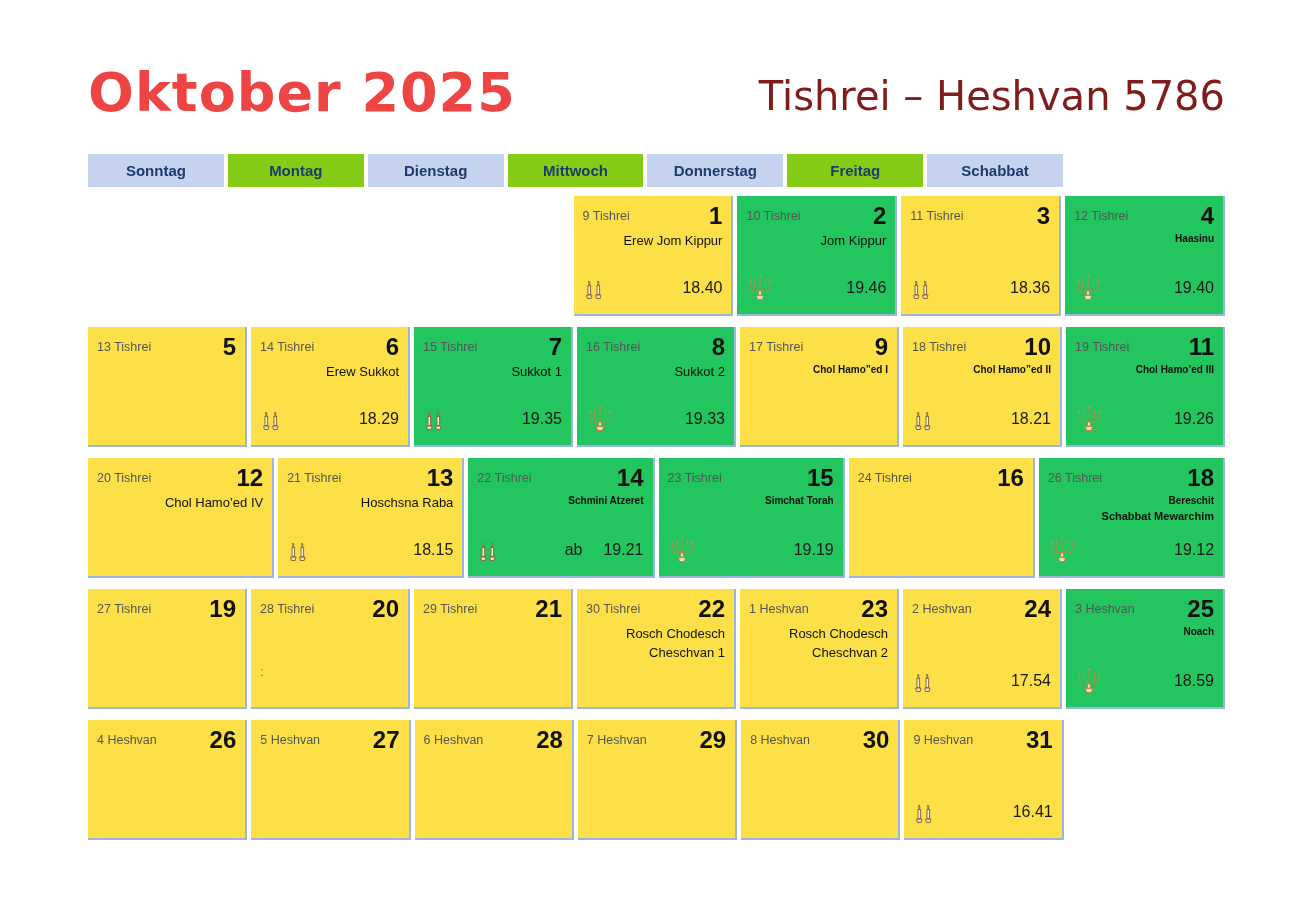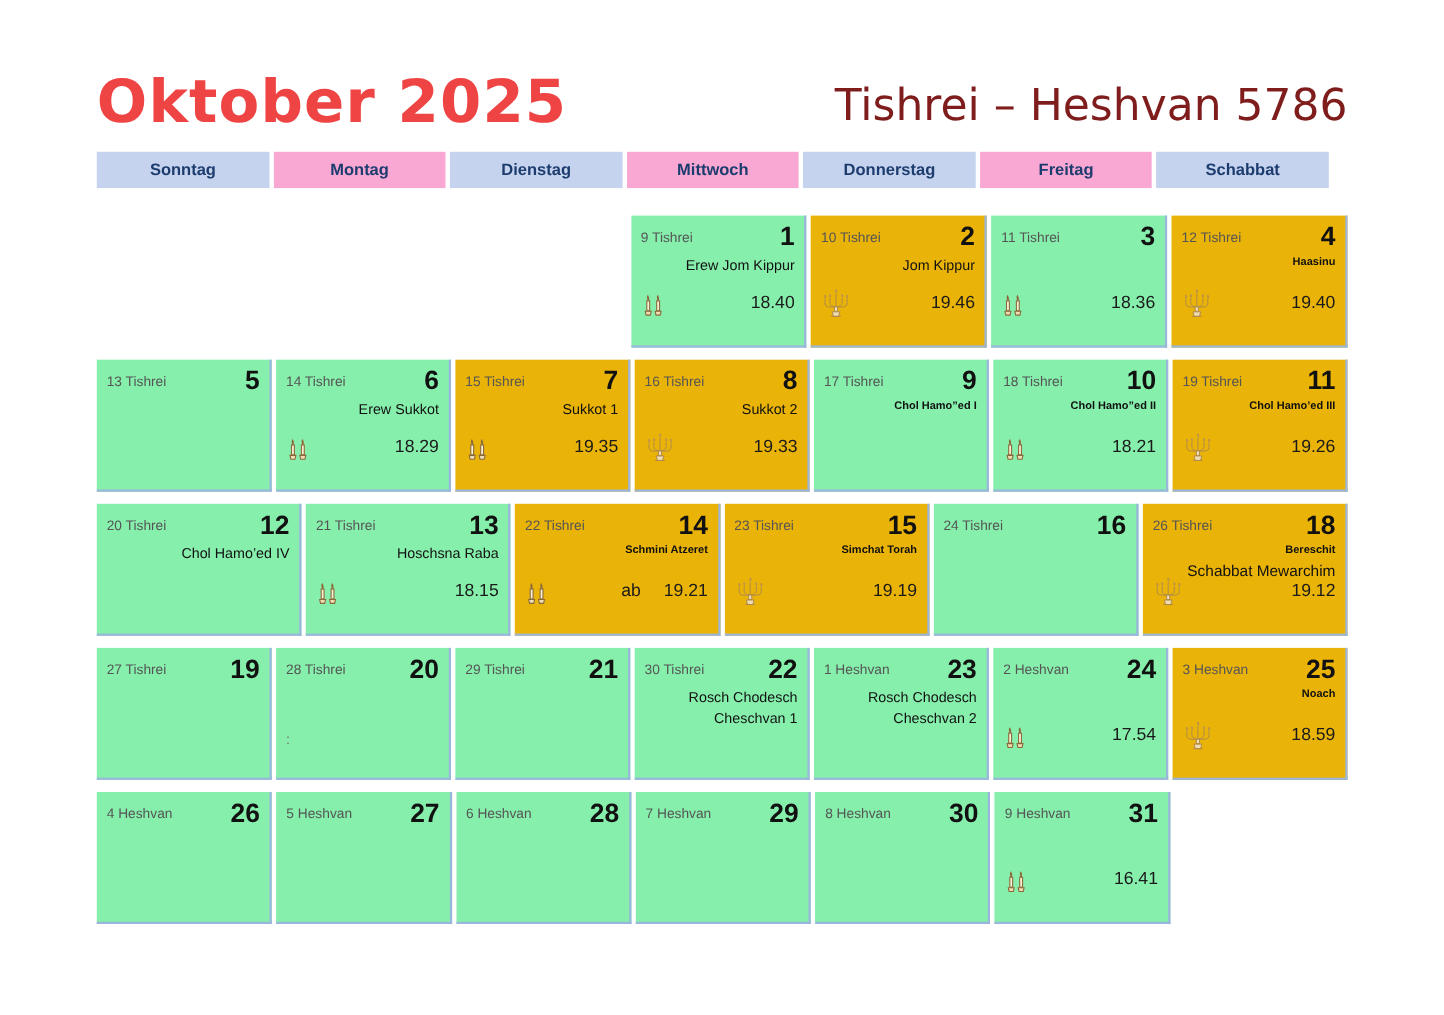--- a/index.html
+++ b/index.html
@@ -45,37 +45,37 @@
     font-size: 40px;
     font-weight: normal;
     color: #7f1d1d;
     line-height: 1;
     padding-bottom: 4px;
   }
   
   .weekdays {
     position: absolute;
     left: 88px;
-    top: 138px;
-    width: 1120px;
+    top: 154px;
+    width: 975px;
     display: flex;
     gap: 4px;
   }
   .weekday {
     flex: 1 1 0;
     height: 33px;
     line-height: 33px;
     text-align: center;
     font-size: 15px;
     font-weight: bold;
     color: #1d3c6e;
     background: #c5d3ef;
   }
   .weekday.light {
-    background: #f9a8d4;
+    background: #84cc16;
   }
   
   .grid {
     position: absolute;
     left: 88px;
     top: 196px;
     width: 1137px;
     display: flex;
     flex-direction: column;
     gap: 11px;
@@ -85,28 +85,28 @@
     gap: 4px;
     height: 120px;
   }
   .cell {
     flex: 1 1 0;
     position: relative;
     box-sizing: border-box;
     border-bottom: 2px solid #9bb6dd;
     border-right: 2px solid #9bb6dd;
     padding: 8px 9px 6px 9px;
-    background: #86efac;
+    background: #fde047;
   }
   .cell.empty {
     border: none;
     background: transparent;
   }
   .cell.holiday {
-    background: #eab308;
+    background: #22c55e;
   }
   .cell-top {
     display: flex;
     justify-content: space-between;
     align-items: flex-start;
     height: 26px;
   }
   .heb-date {
     font-size: 12.5px;
     color: #555;
@@ -127,31 +127,32 @@
   .ev {
     font-size: 13px;
     line-height: 1.45;
     color: #111;
   }
   .ev.bold {
     font-weight: bold;
     font-size: 10px;
   }
   .ev.small {
-    font-size: 14px;
+    font-size: 11px;
+    font-weight: bold;
   }
   .icon {
     flex: 0 0 auto;
     line-height: 0;
   }
   .bottom-row {
     position: absolute;
     left: 9px;
     right: 9px;
-    bottom: 24px;
+    bottom: 12px;
     display: flex;
     align-items: center;
     justify-content: flex-start;
     height: 28px;
   }
   .spacer { flex: 1 1 auto; }
   .colon {
     position: absolute;
     left: 9px;
     bottom: 28px;

